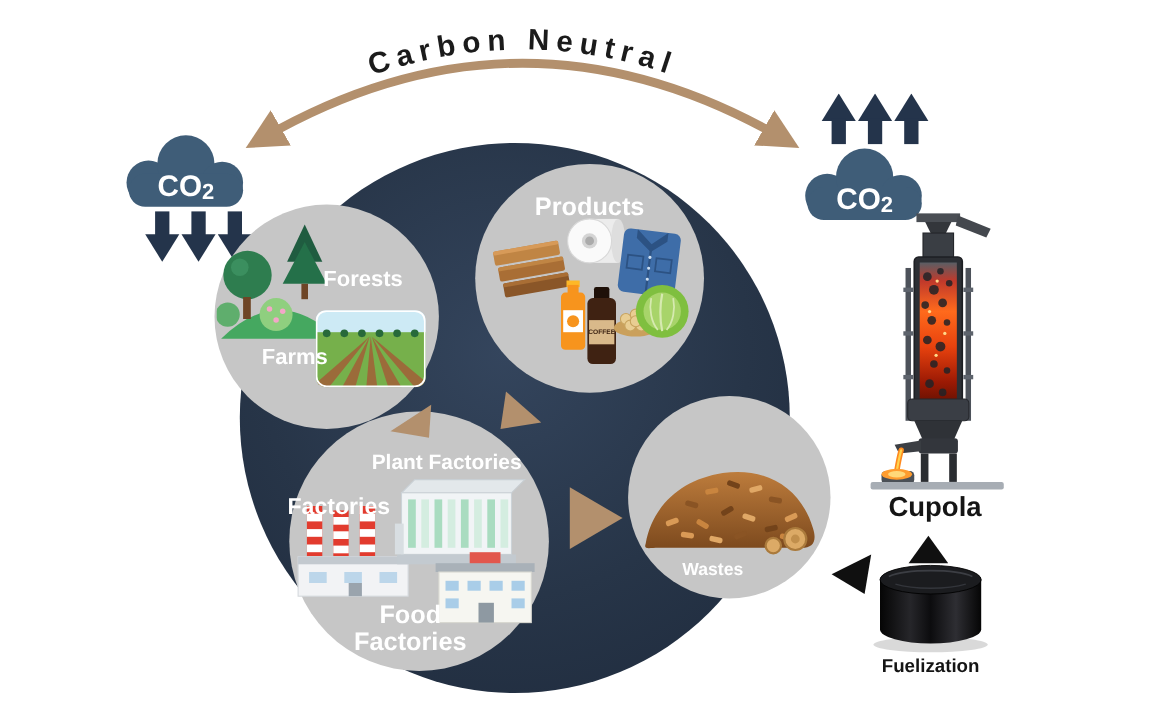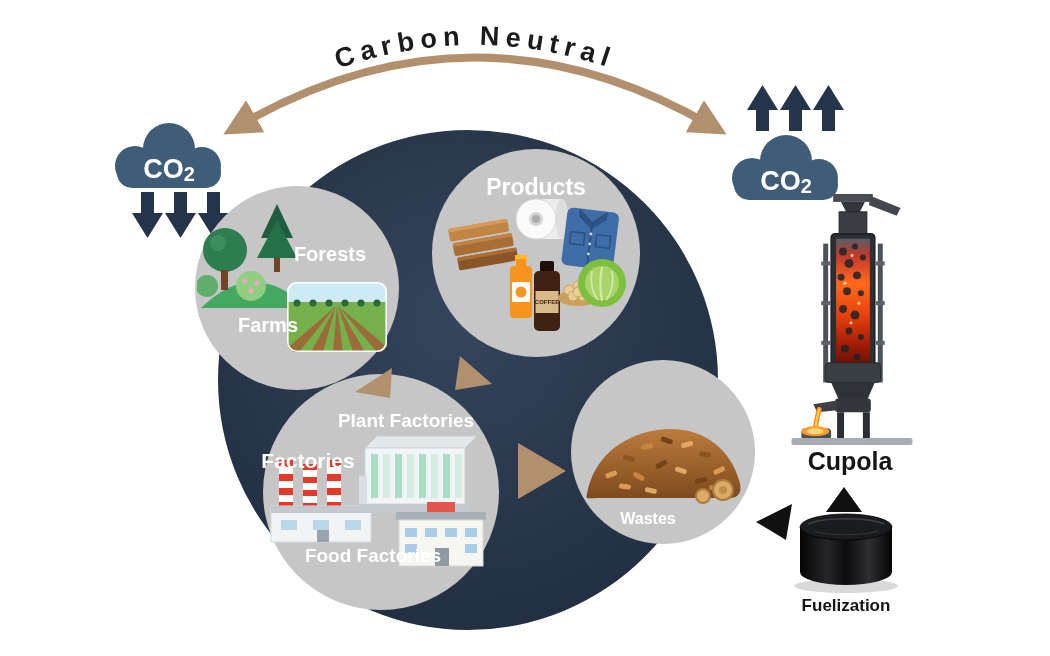--- a/index.html
+++ b/index.html
@@ -256,21 +256,21 @@
         <rect x="26" y="26" width="12" height="9" fill="#a9cde8"></rect>
         <rect x="46" y="26" width="12" height="9" fill="#a9cde8"></rect>
         <rect x="66" y="26" width="12" height="9" fill="#a9cde8"></rect>
         <rect x="6" y="42" width="12" height="9" fill="#a9cde8"></rect>
         <rect x="66" y="42" width="12" height="9" fill="#a9cde8"></rect>
         <rect x="36" y="46" width="14" height="18" fill="#8e99a2"></rect>
       </g>
     </svg>
     <div class="lbl lbl-white" style="left:53px;top:37px;width:180px;font-size:19px;">Plant Factories</div>
     <div class="lbl lbl-white" style="left:-15px;top:75px;width:120px;font-size:21px;">Factories</div>
-    <div class="lbl lbl-white" style="left:30px;top:172px;width:160px;font-size:19px;">Food Factories</div>
+    <div class="lbl lbl-white" style="left:30px;top:172px;width:160px;font-size:23px;">Food Factories</div>
   </div>
 
   <div class="circle gray-node" style="left:571px;top:360px;width:184px;height:184px;">
     <svg class="abs" style="left:4px;top:28px;" width="176" height="130" viewBox="0 0 176 130">
       <defs>
         <linearGradient id="mndG" x1="0" y1="0" x2="0" y2="1">
           <stop offset="0%" stop-color="#bd7c3c"></stop>
           <stop offset="100%" stop-color="#7d4a1e"></stop>
         </linearGradient>
       </defs>

